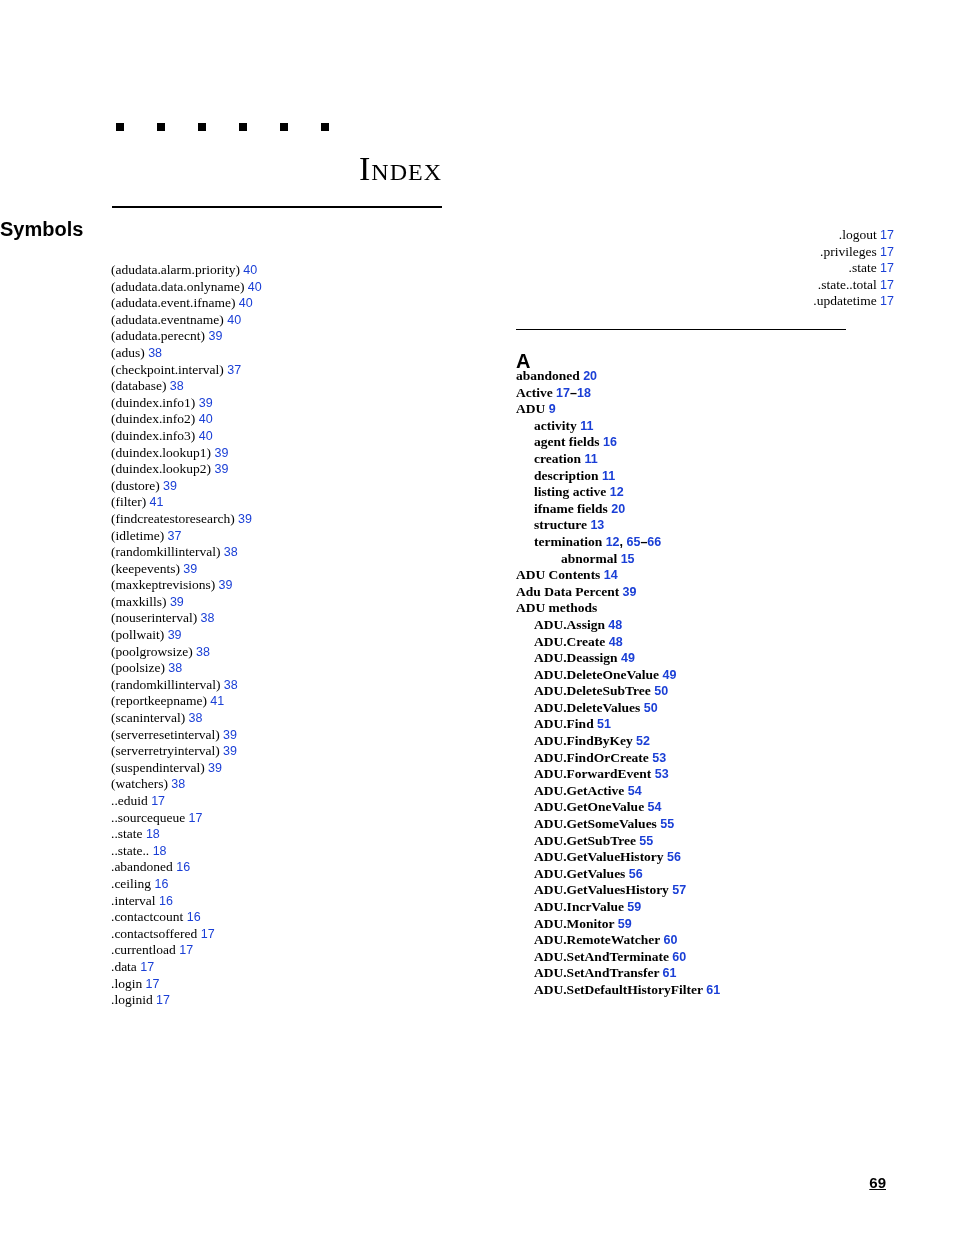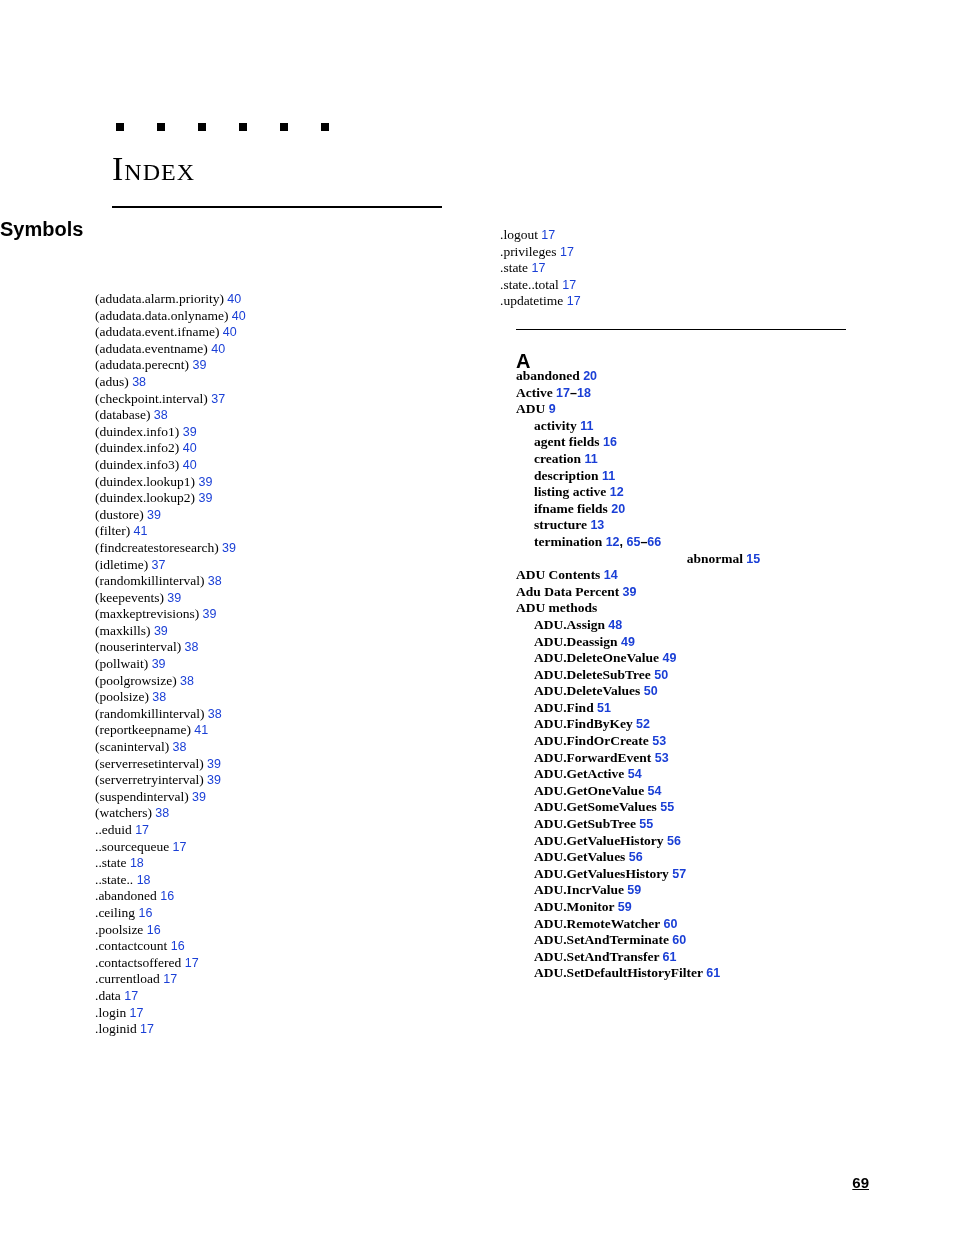--- a/index.html
+++ b/index.html
@@ -19,21 +19,21 @@
   }
   .squares span {
     display: inline-block;
     width: 8px;
     height: 8px;
     background: #000;
     margin-right: 33px;
   }
   .title {
     font-size: 34px;
-    text-align: left;
+    text-align: right;
     letter-spacing: 1px;
     margin-top: 38px;
     font-variant: small-caps;
     margin-left: 112px;
     width: 330px;
   }
   .rule {
     border: 0;
     border-top: 2px solid #000;
     width: 330px;
@@ -57,36 +57,36 @@
   .section-head.a {
     position: absolute;
     left: 516px;
     top: 340px;
   }
   .col {
     font-size: 13.5px;
     line-height: 16.6px;
     position: absolute;
   }
-  .col.left { left: 95px; top: 262px; width: 350px; margin-top: 29px; }
-  .col.righttop { left: 500px; top: 227px; width: 350px; }
+  .col.left { left: 111px; top: 262px; width: 350px; }
+  .col.righttop { left: 544px; top: 227px; width: 350px; text-align: right; }
   .col.rightbot { left: 516px; top: 368px; width: 370px; font-weight: bold; }
   .entry { white-space: nowrap; }
   .term { }
   .page, .page-link {
     color: #1a3fd6;
     font-family: Arial, Helvetica, sans-serif;
     font-size: 12.5px;
   }
   .comma, .dash { font-family: Arial, Helvetica, sans-serif; font-size: 12.5px; }
   .indent1 { padding-left: 18px; }
-  .indent2 { padding-left: 45px; text-align: center; }
+  .indent2 { padding-left: 45px; }
   .pagenum {
     position: absolute;
-    right: 85px;
+    right: 68px;
     bottom: 44px;
     font-family: Arial, Helvetica, sans-serif;
     font-weight: bold;
     font-size: 15px;
     text-decoration: underline;
   }
 </style>
 </head>
 <body>
 
@@ -131,21 +131,21 @@
     <div class="entry"><span class="term">(serverresetinterval)</span>  <span class="page">39</span></div>
     <div class="entry"><span class="term">(serverretryinterval)</span>  <span class="page">39</span></div>
     <div class="entry"><span class="term">(suspendinterval)</span>  <span class="page">39</span></div>
     <div class="entry"><span class="term">(watchers)</span>  <span class="page">38</span></div>
     <div class="entry"><span class="term">..eduid</span>  <span class="page">17</span></div>
     <div class="entry"><span class="term">..sourcequeue</span>  <span class="page">17</span></div>
     <div class="entry"><span class="term">..state</span>  <span class="page">18</span></div>
     <div class="entry"><span class="term">..state..</span>  <span class="page">18</span></div>
     <div class="entry"><span class="term">.abandoned</span>  <span class="page">16</span></div>
     <div class="entry"><span class="term">.ceiling</span>  <span class="page">16</span></div>
-    <div class="entry"><span class="term">.poolsize</span>  <span class="page">16</span></div>
+    <div class="entry"><span class="term">.interval</span>  <span class="page">16</span></div>
     <div class="entry"><span class="term">.contactcount</span>  <span class="page">16</span></div>
     <div class="entry"><span class="term">.contactsoffered</span>  <span class="page">17</span></div>
     <div class="entry"><span class="term">.currentload</span>  <span class="page">17</span></div>
     <div class="entry"><span class="term">.data</span>  <span class="page">17</span></div>
     <div class="entry"><span class="term">.login</span>  <span class="page">17</span></div>
     <div class="entry"><span class="term">.loginid</span>  <span class="page">17</span></div>
   </div>
 
 <div class="col righttop" id="col-righttop">
     <div class="entry"><span class="term">.logout</span>  <span class="page">17</span></div>
@@ -168,20 +168,21 @@
     <div class="entry indent1"><span class="term">description</span>  <span class="page">11</span></div>
     <div class="entry indent1"><span class="term">listing active</span>  <span class="page">12</span></div>
     <div class="entry indent1"><span class="term">ifname fields</span>  <span class="page">20</span></div>
     <div class="entry indent1"><span class="term">structure</span>  <span class="page">13</span></div>
     <div class="entry indent1"><span class="term">termination</span>  <span class="page">12</span><span class="comma">, </span><span class="page">65</span><span class="dash">–</span><span class="page">66</span></div>
     <div class="entry indent2"><span class="term">abnormal</span>  <span class="page">15</span></div>
     <div class="entry"><span class="term">ADU Contents</span>  <span class="page">14</span></div>
     <div class="entry"><span class="term">Adu Data Percent</span>  <span class="page">39</span></div>
     <div class="entry"><span class="term">ADU methods</span></div>
     <div class="entry indent1"><span class="term">ADU.Assign</span>  <span class="page">48</span></div>
+    <div class="entry indent1"><span class="term">ADU.Create</span>  <span class="page">48</span></div>
     <div class="entry indent1"><span class="term">ADU.Deassign</span>  <span class="page">49</span></div>
     <div class="entry indent1"><span class="term">ADU.DeleteOneValue</span>  <span class="page">49</span></div>
     <div class="entry indent1"><span class="term">ADU.DeleteSubTree</span>  <span class="page">50</span></div>
     <div class="entry indent1"><span class="term">ADU.DeleteValues</span>  <span class="page">50</span></div>
     <div class="entry indent1"><span class="term">ADU.Find</span>  <span class="page">51</span></div>
     <div class="entry indent1"><span class="term">ADU.FindByKey</span>  <span class="page">52</span></div>
     <div class="entry indent1"><span class="term">ADU.FindOrCreate</span>  <span class="page">53</span></div>
     <div class="entry indent1"><span class="term">ADU.ForwardEvent</span>  <span class="page">53</span></div>
     <div class="entry indent1"><span class="term">ADU.GetActive</span>  <span class="page">54</span></div>
     <div class="entry indent1"><span class="term">ADU.GetOneValue</span>  <span class="page">54</span></div>

